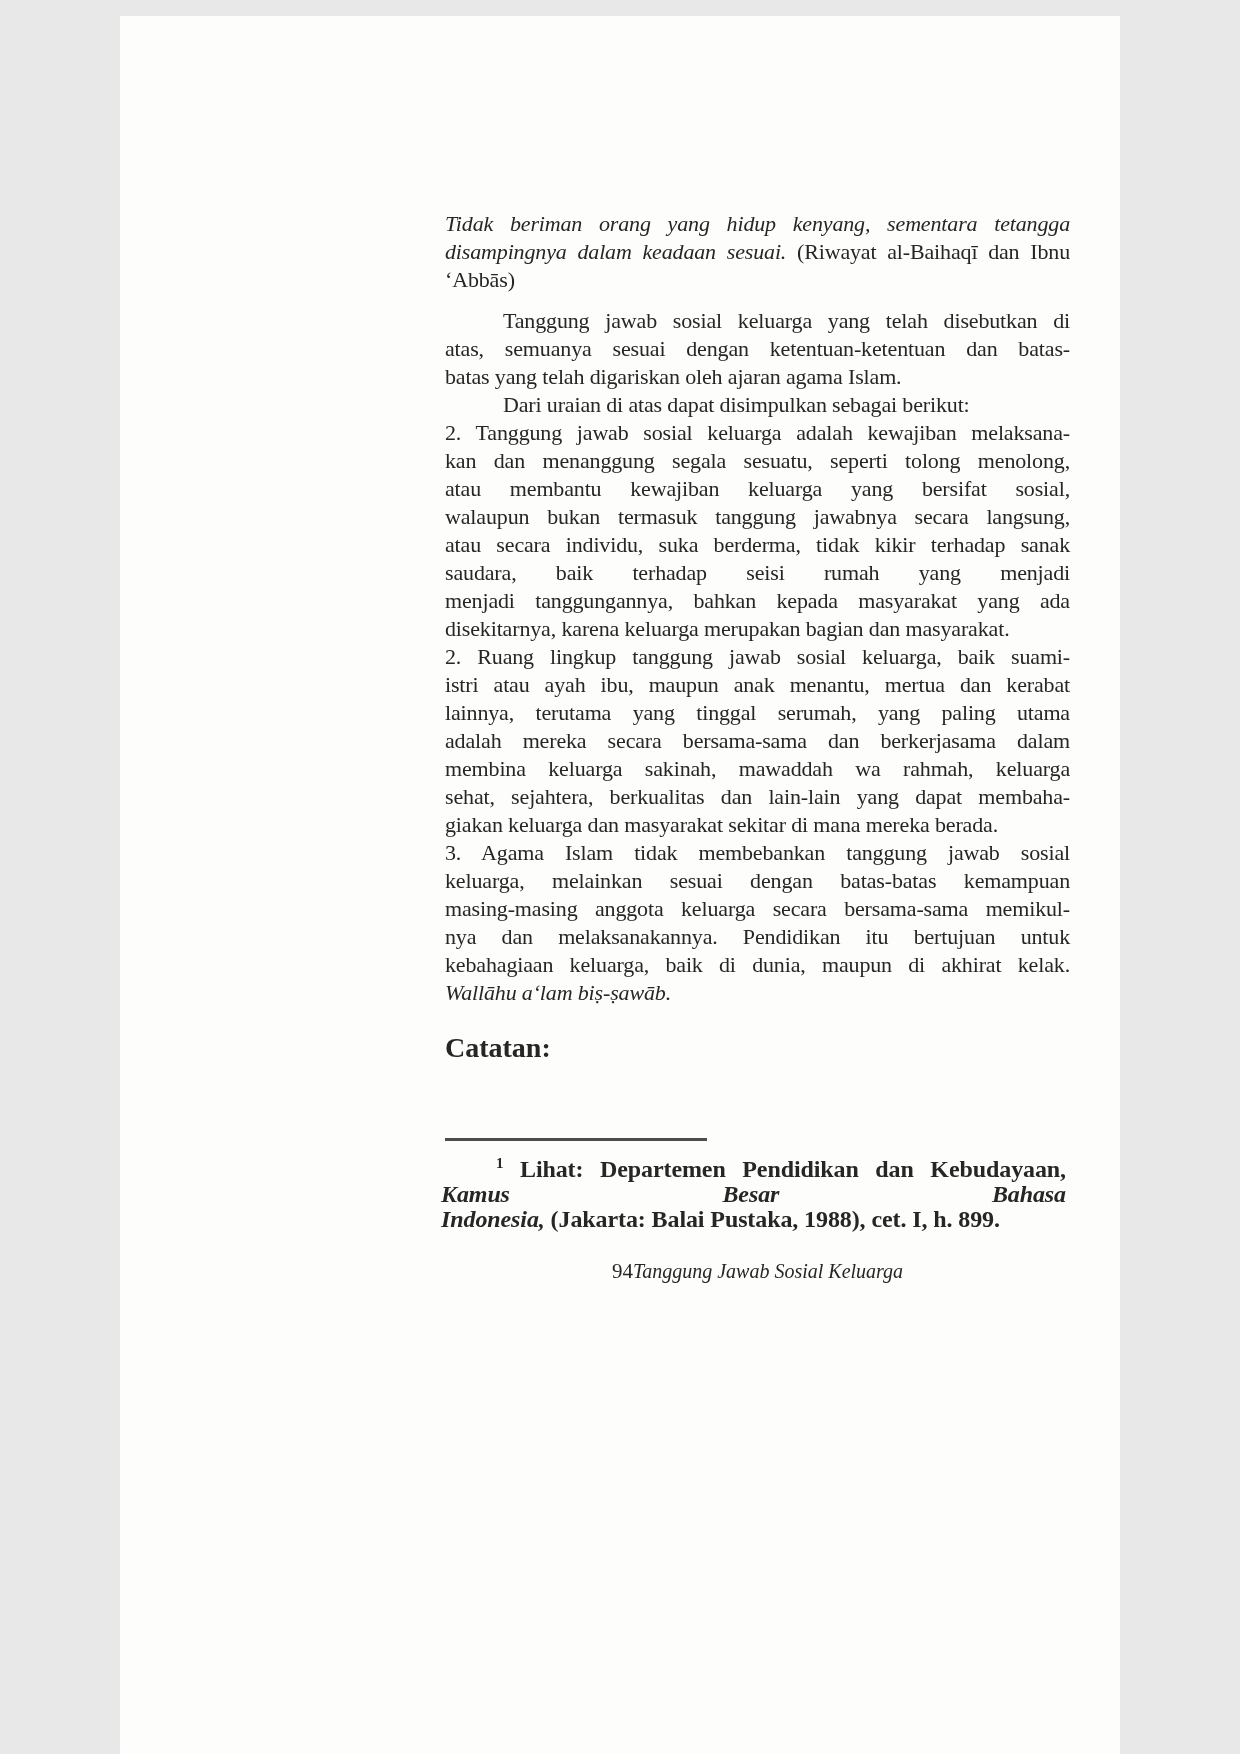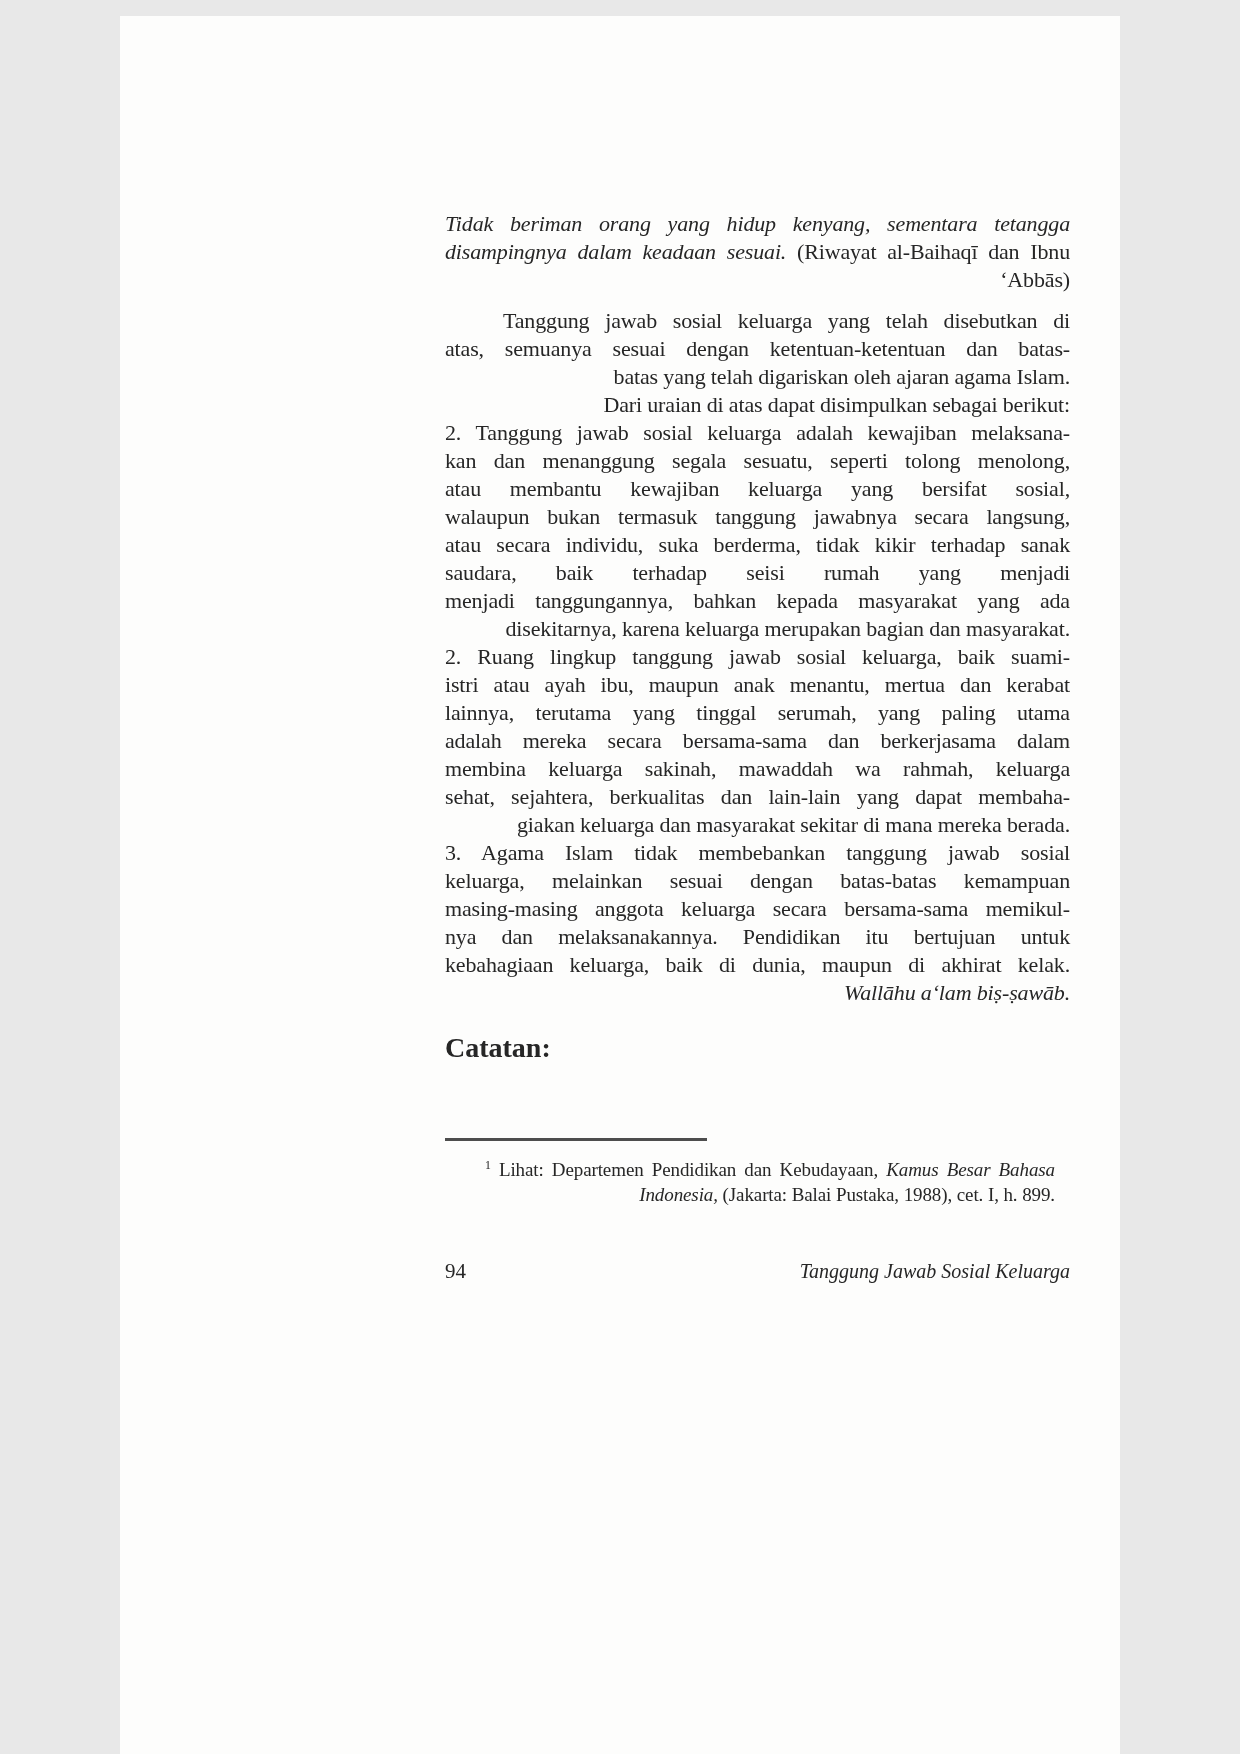--- a/index.html
+++ b/index.html
@@ -21,21 +21,21 @@
     position: absolute;
     left: 325px;
     top: 194px;
     width: 625px;
     font-size: 22px;
     line-height: 28px;
     letter-spacing: -0.15px;
   }
   .block { margin: 0; }
   .block.quote { margin-bottom: 13px; }
-  .line { text-align: right; }
+  .line { text-align: left; }
   .line.j {
     text-align: justify;
     text-align-last: justify;
   }
   .line.ind { text-indent: 58px; }
   .em { font-style: italic; }
   .sup {
     vertical-align: super;
     font-size: 0.62em;
     line-height: 0;
@@ -53,35 +53,36 @@
   .footnote-rule {
     position: absolute;
     left: 325px;
     top: 1122px;
     width: 262px;
     height: 3px;
     background: #4d4d4d;
   }
   .footnote-column {
     position: absolute;
-    left: 310px;
+    left: 321px;
     top: 1141px;
     width: 625px;
-    font-size: 19px;
+    font-size: 24px;
     line-height: 25px;
     letter-spacing: -0.1px;
+    font-weight: bold;
   }
   .footnote-column .line.ind { text-indent: 55px; }
   .page-footer {
     position: absolute;
     left: 325px;
     top: 1243px;
     width: 625px;
     display: flex;
-    justify-content: space-between;
+    justify-content: center;
     align-items: baseline;
   }
   .page-number {
     font-size: 21px;
   }
   .running-title {
     font-size: 20px;
     font-style: italic;
   }
 </style>

